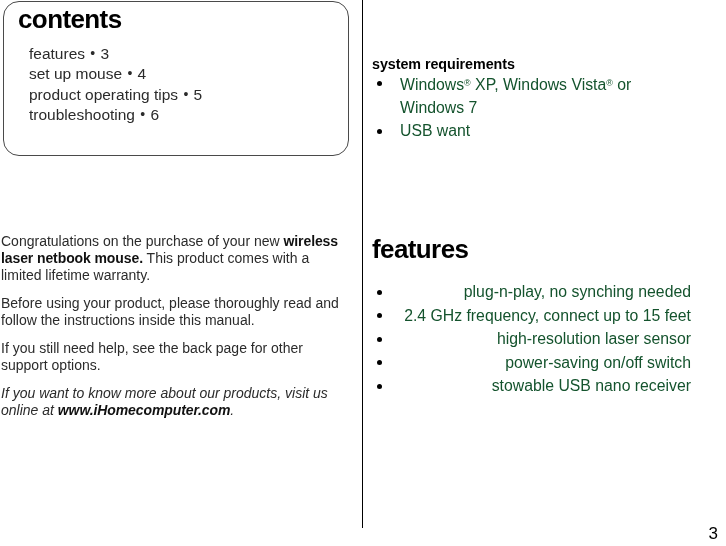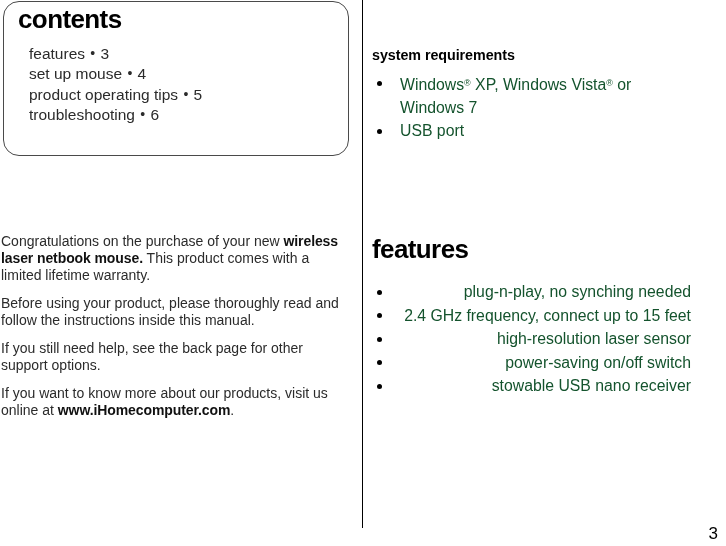--- a/index.html
+++ b/index.html
@@ -90,40 +90,40 @@
     top: 233px;
     width: 352px;
   }
   .intro p {
     margin: 0 0 11px 0;
     font-size: 14px;
     font-weight: 300;
     line-height: 17px;
     color: #2b2b2b;
   }
-  .intro p.last { margin-bottom: 0; }
+  .intro p.last { margin-bottom: 0; font-style: italic; }
   .intro b {
     font-weight: 700;
     color: #111;
     letter-spacing: -0.1px;
   }
 
   
   .right-col {
     position: absolute;
     left: 371px;
     top: 0;
     width: 345px;
     height: 546px;
   }
 
   .sysreq-title {
     position: absolute;
     left: 1px;
-    top: 47px;
+    top: 56px;
     font-size: 14.3px;
     font-weight: 700;
     color: #000;
     letter-spacing: -0.05px;
   }
 
   .sysreq-list {
     position: absolute;
     left: 0px;
     top: 72px;
@@ -238,21 +238,21 @@
 
   <div class="right-col">
 
     <div class="sysreq-title">system requirements</div>
 
     <ul class="bullets sysreq-list">
       <li>
         <span class="dot"></span><span>Windows</span><sup class="reg">®</sup><span> XP, Windows Vista</span><sup class="reg">®</sup><span> or Windows 7</span>
       </li>
       <li>
-        <span class="dot"></span><span>USB port</span>
+        <span class="dot"></span><span>USB want</span>
       </li>
     </ul>
 
     <div class="features-title">features</div>
 
     <ul class="bullets features-list">
       <li>
         <span class="dot"></span><span>plug-n-play, no synching needed</span>
       </li>
       <li>

